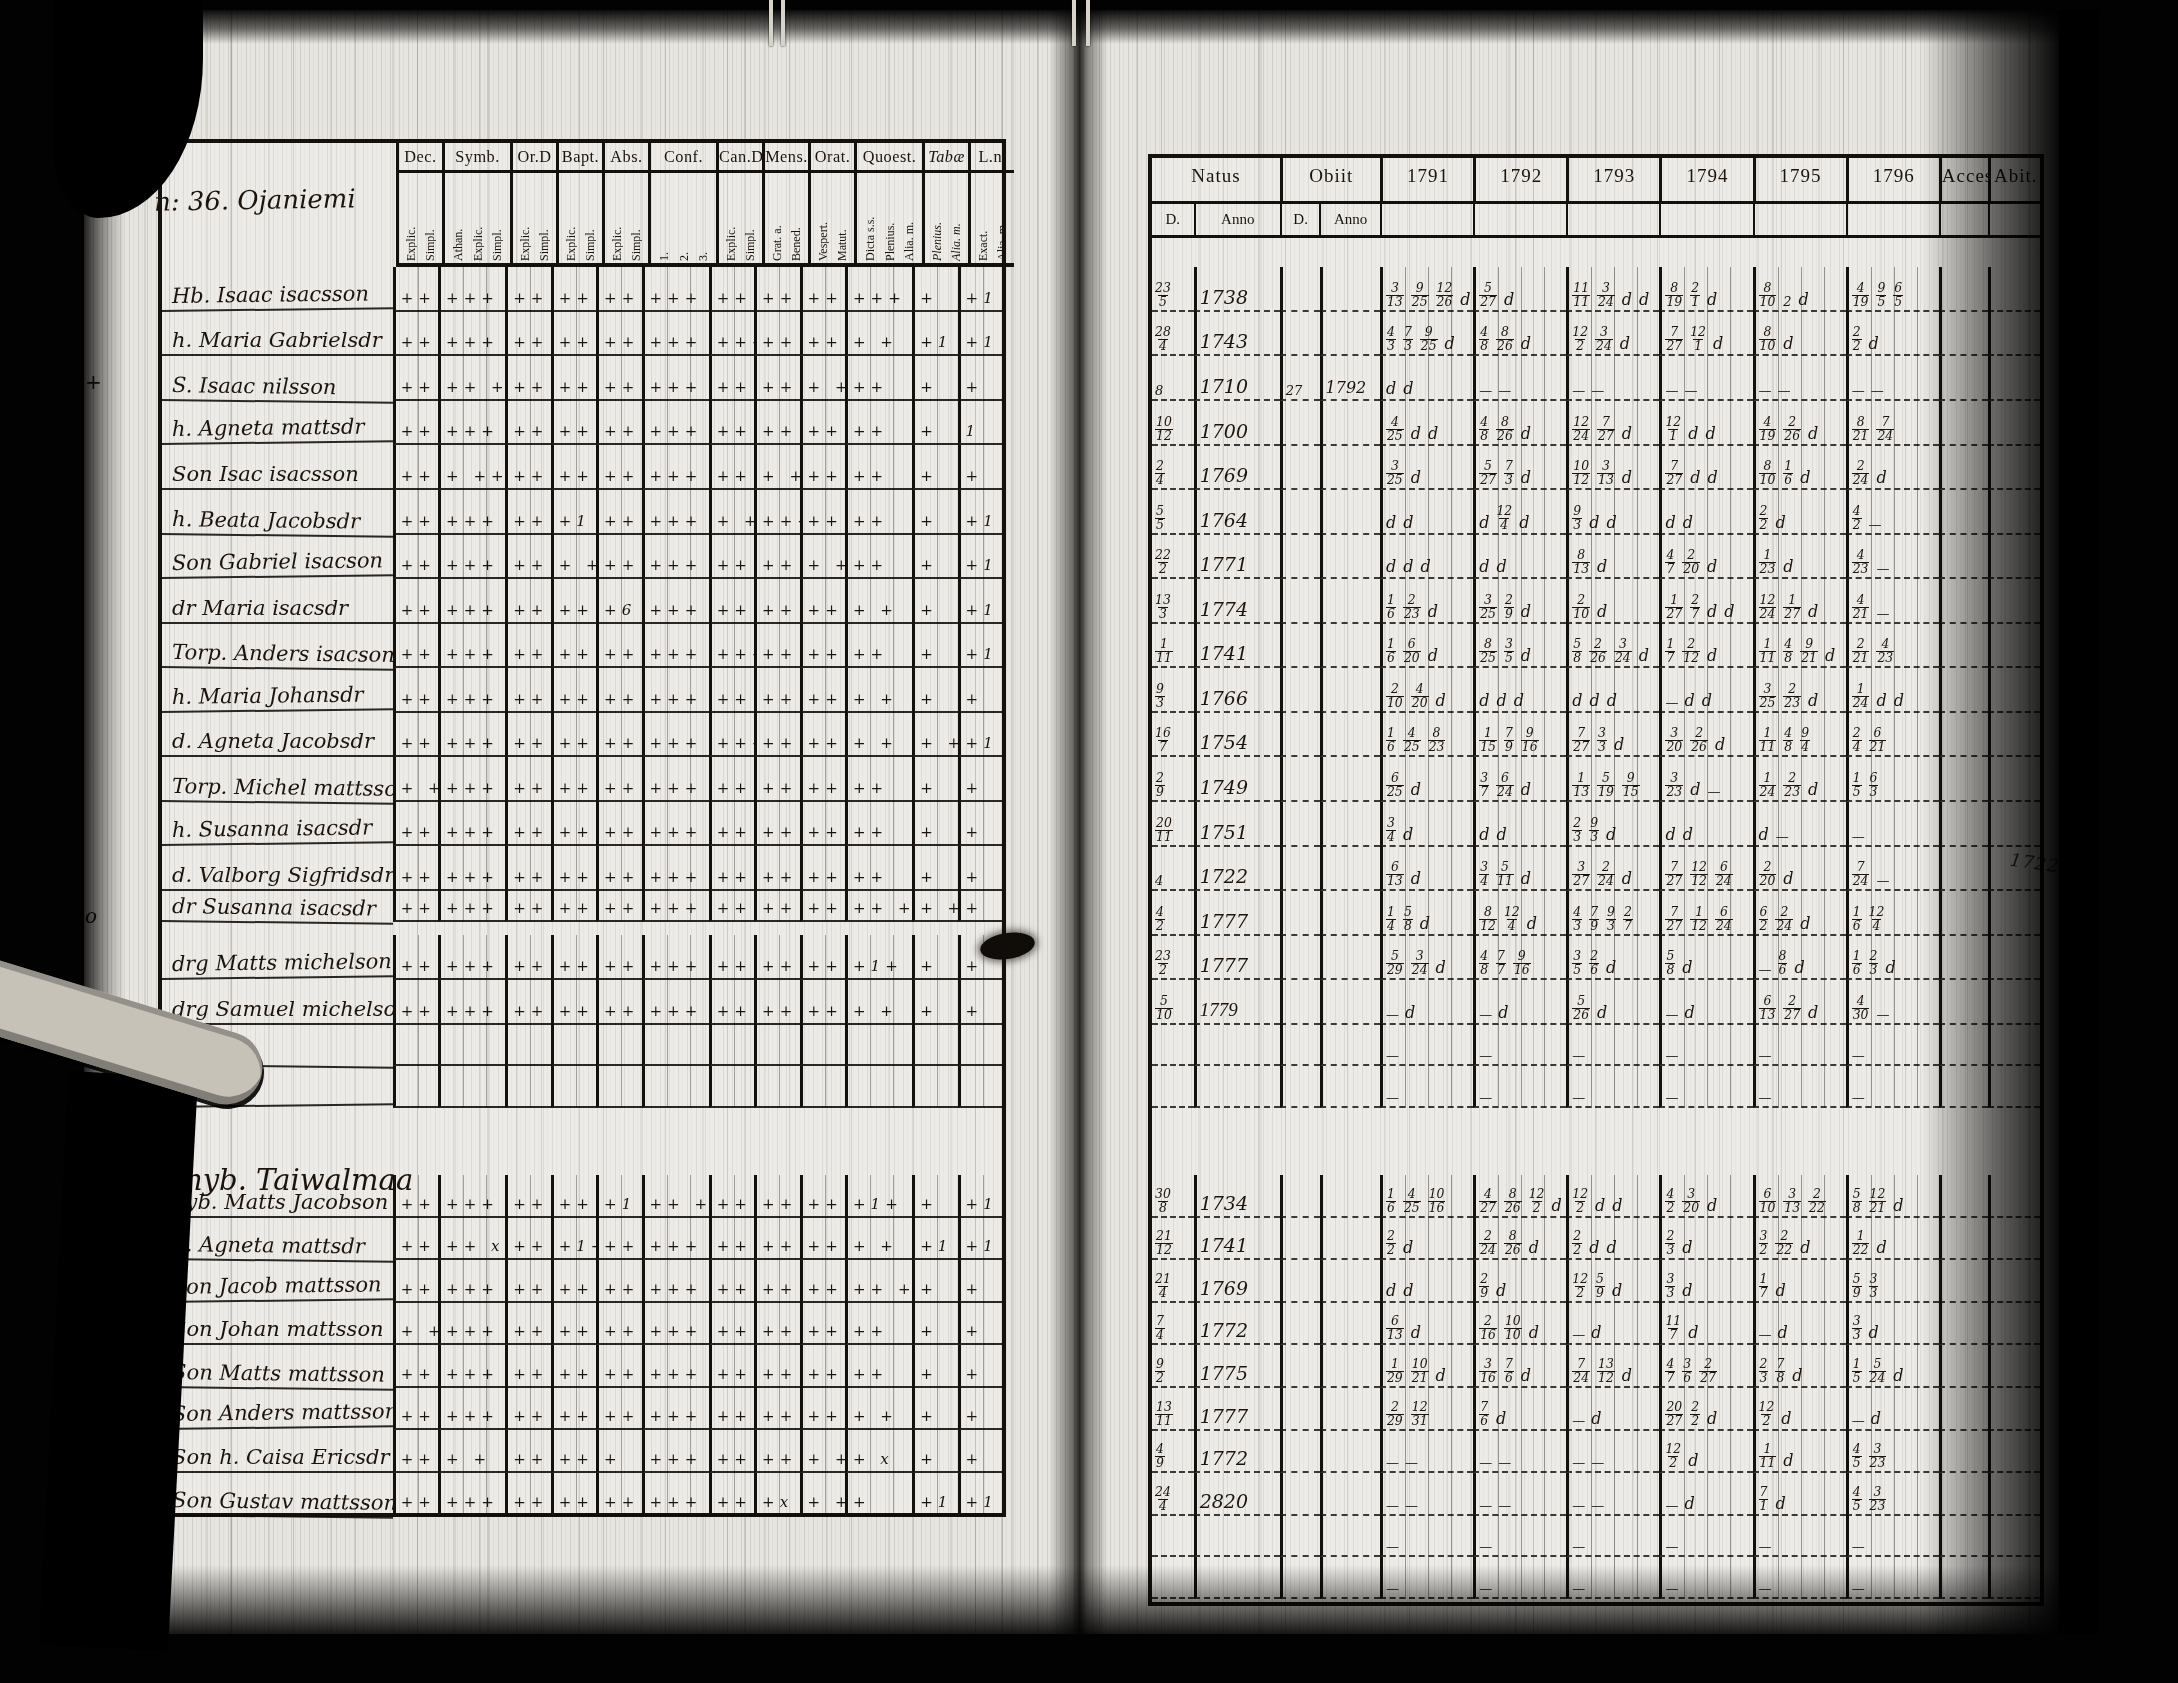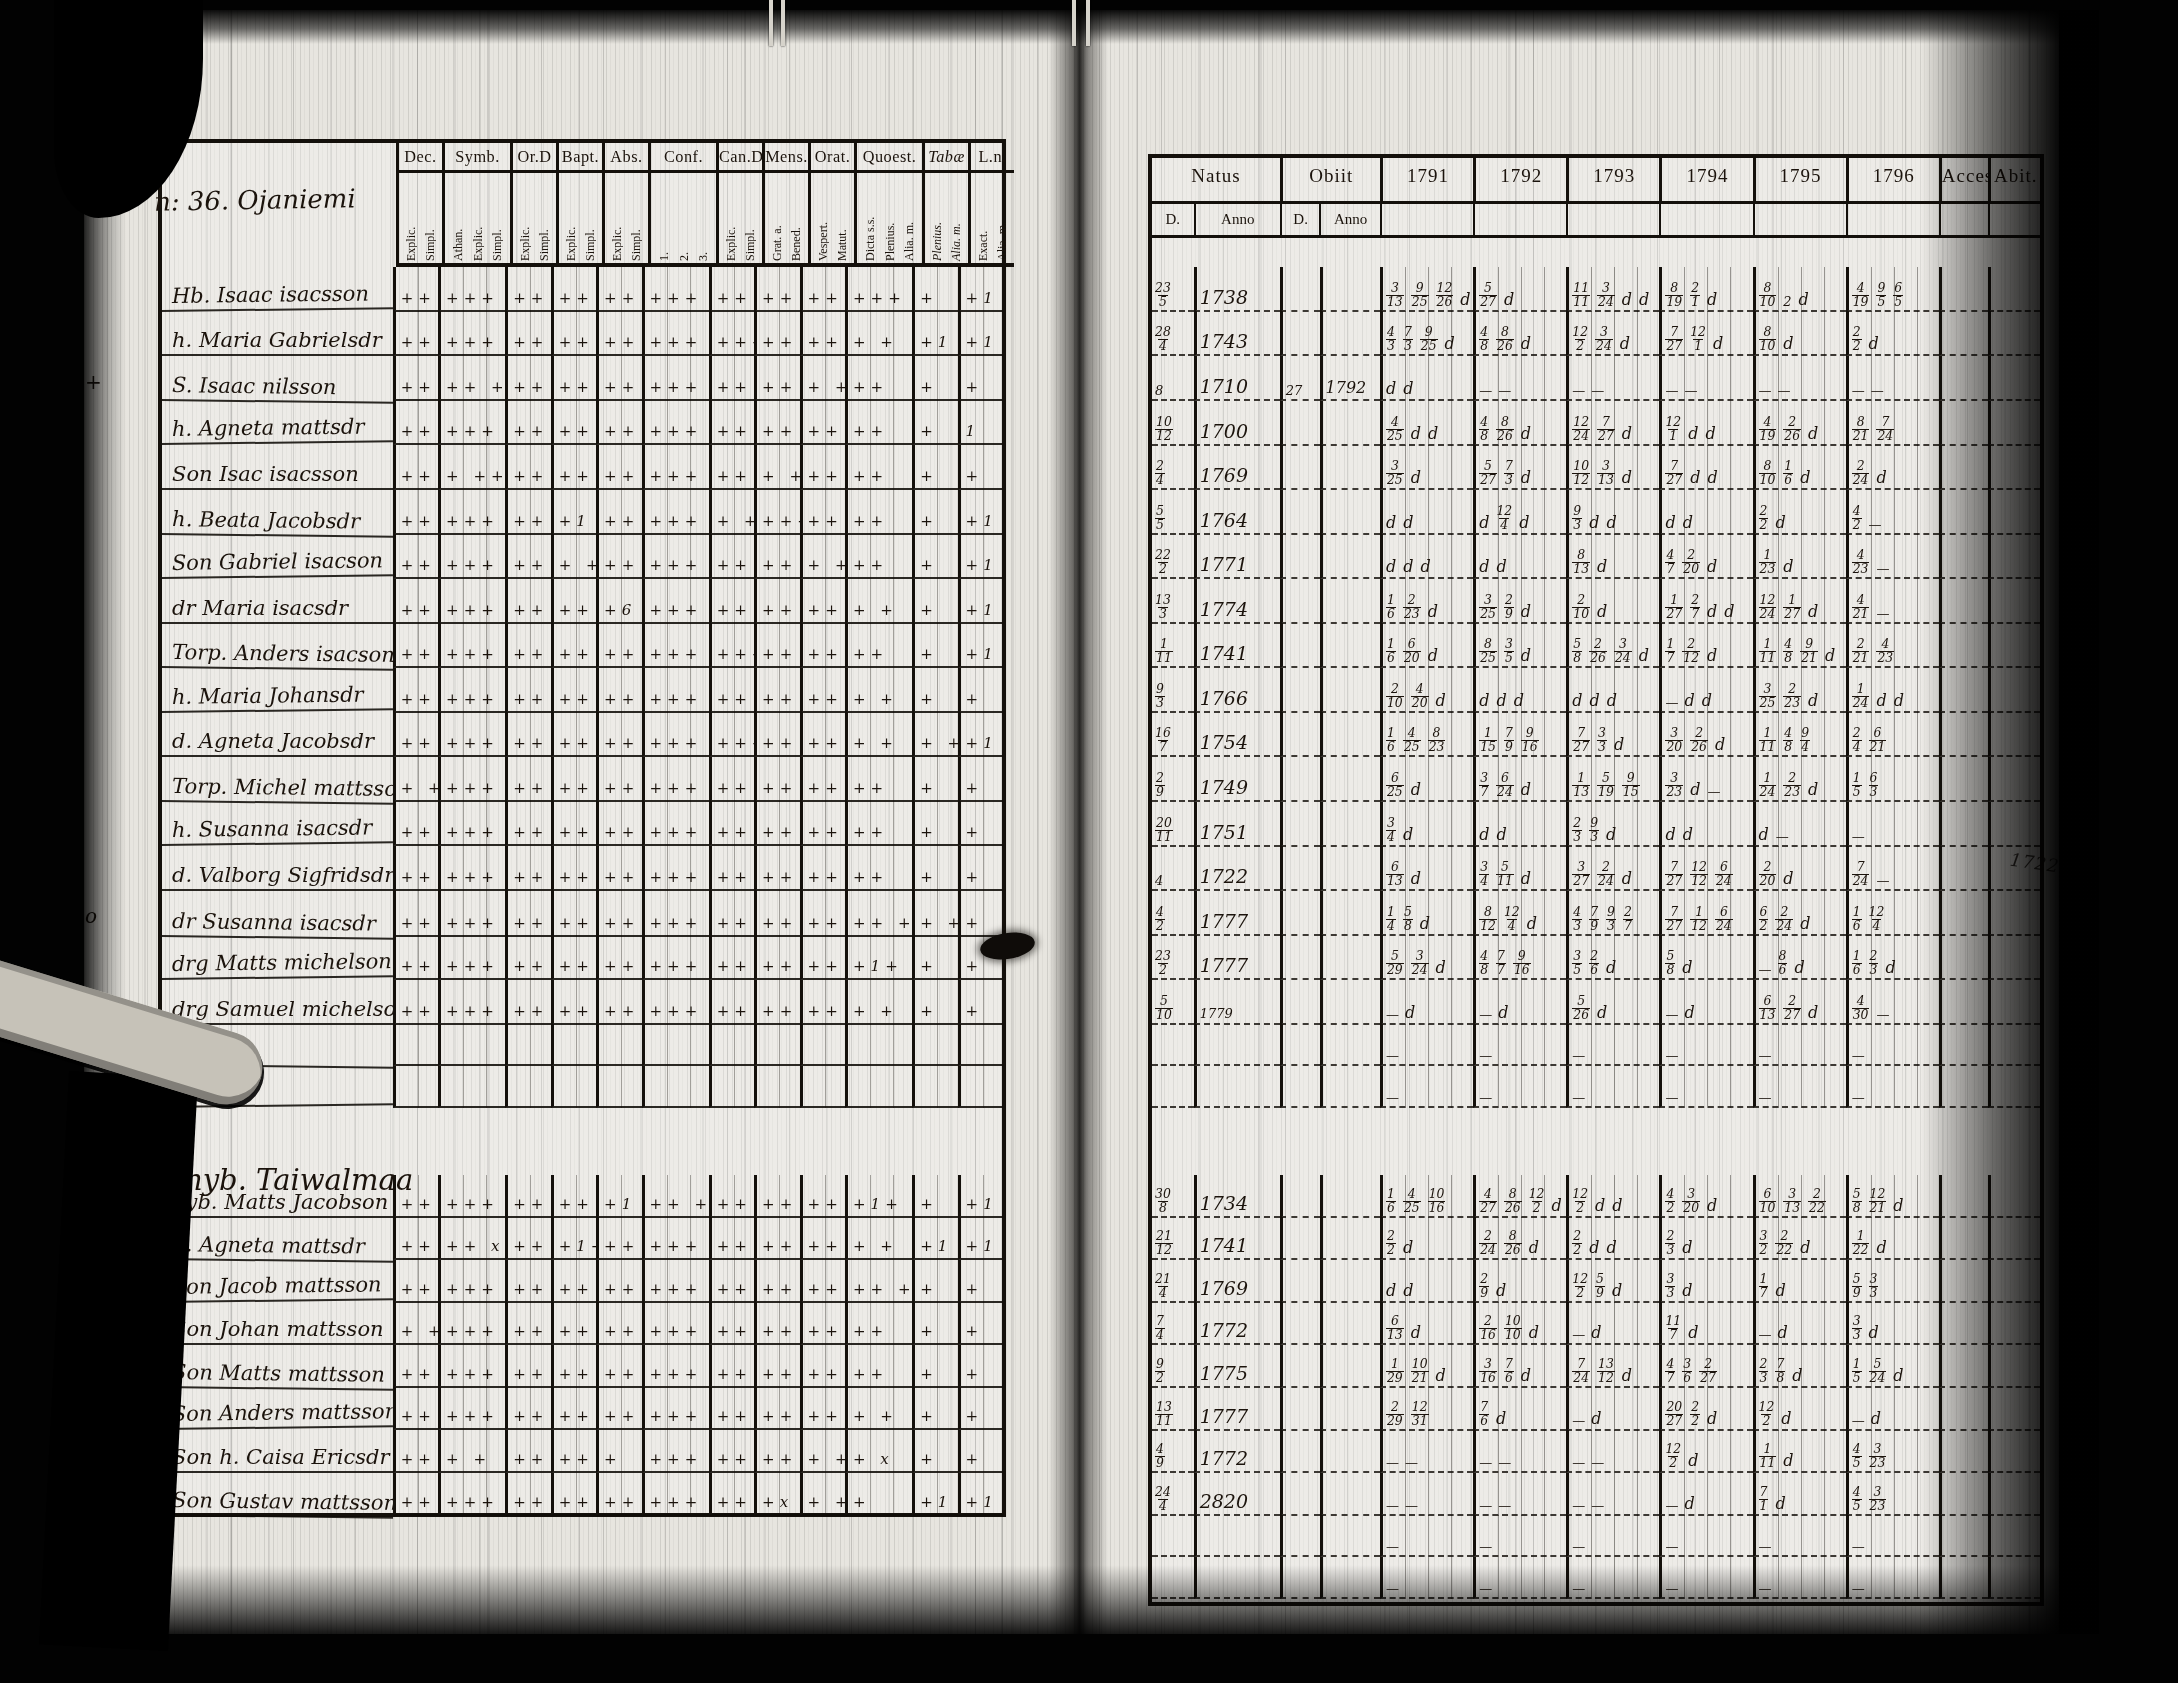--- a/index.html
+++ b/index.html
@@ -385,21 +385,21 @@
             <div class="lmark hw" style="width: 46px;">++</div>
             <div class="lmark hw" style="width: 46px;">++</div>
             <div class="lmark hw" style="width: 68px;">+++</div>
             <div class="lmark hw" style="width: 46px;">++</div>
             <div class="lmark hw" style="width: 46px;">++</div>
             <div class="lmark hw" style="width: 46px;">++</div>
             <div class="lmark hw" style="width: 68px;">++</div>
             <div class="lmark hw" style="width: 46px;">+</div>
             <div class="lmark hw" style="width: 46px;">+</div>
           </div>
-          <div class="lrow" style="top: 747px; height: 47px;">
+          <div class="lrow" style="top: 747px; height: 32px;">
             <div class="lname hw" style="transform: rotate(0.7deg);">dr Susanna isacsdr</div>
             <div class="lmark hw" style="width: 46px;">++</div>
             <div class="lmark hw" style="width: 68px;">+++</div>
             <div class="lmark hw" style="width: 46px;">++</div>
             <div class="lmark hw" style="width: 46px;">++</div>
             <div class="lmark hw" style="width: 46px;">++</div>
             <div class="lmark hw" style="width: 68px;">+++</div>
             <div class="lmark hw" style="width: 46px;">++</div>
             <div class="lmark hw" style="width: 46px;">++</div>
             <div class="lmark hw" style="width: 46px;">++</div>
@@ -1749,21 +1749,21 @@
             <div class="rcell" style="width: 52px;"></div>
           </div>
           <div class="rrow" style="top: 822px; height: 45px;">
             <div class="rcell" style="width: 42px;">
               <span class="fr">
                 <span class="fn">5</span>
                 <span class="fd">10</span>
               </span>
             </div>
             <div class="rcell" style="width: 87px;">
-              <span class="hw" style="font-size: 13px;">1779</span>
+              <span class="hw" style="font-size: 19px; font-family: Liberation Serif, serif;">1779</span>
             </div>
             <div class="rcell" style="width: 40px;"></div>
             <div class="rcell" style="width: 61px;"></div>
             <div class="rcell ycell" style="width: 94px;">
               <span class="dash">—</span>
               <span class="dm hw">d</span>
             </div>
             <div class="rcell ycell" style="width: 94px;">
               <span class="dash">—</span>
               <span class="dm hw">d</span>

